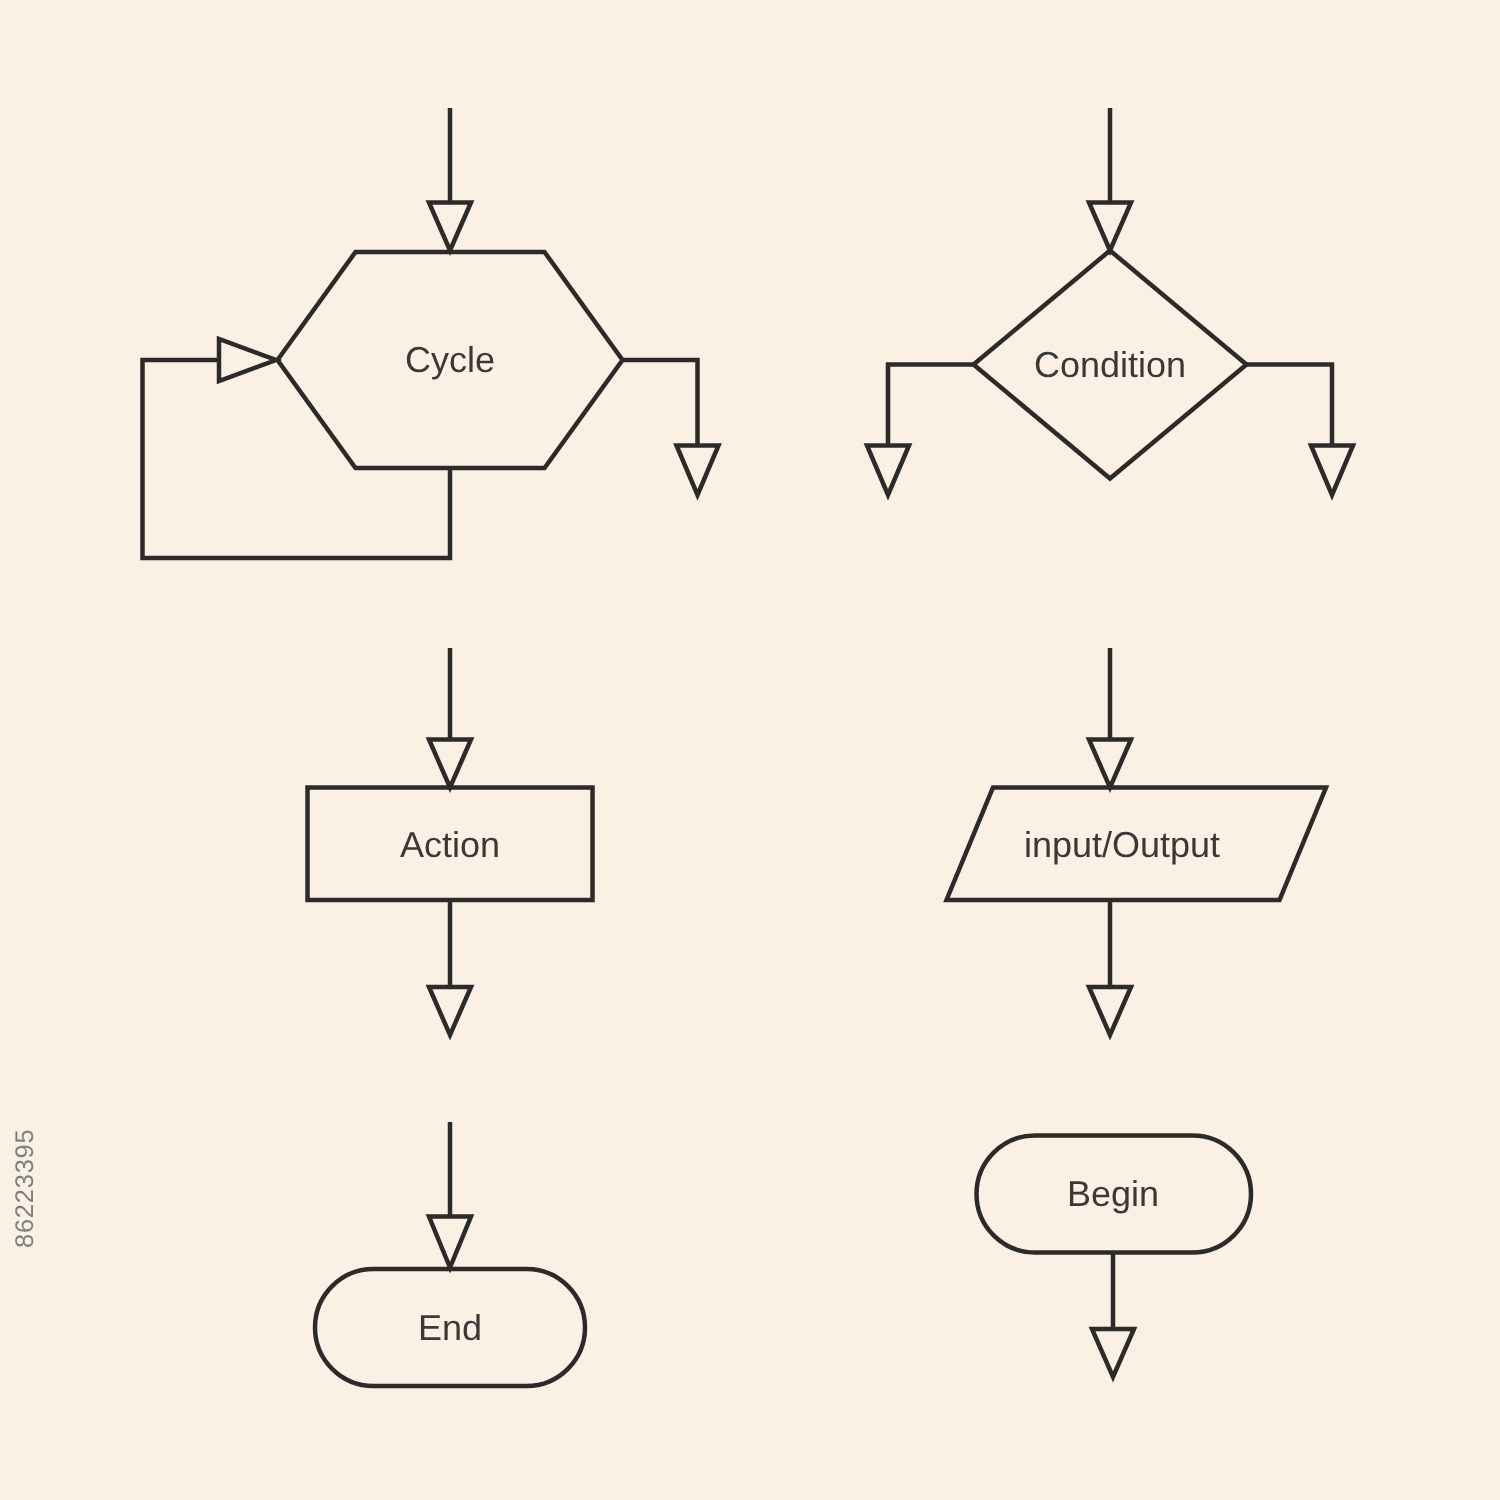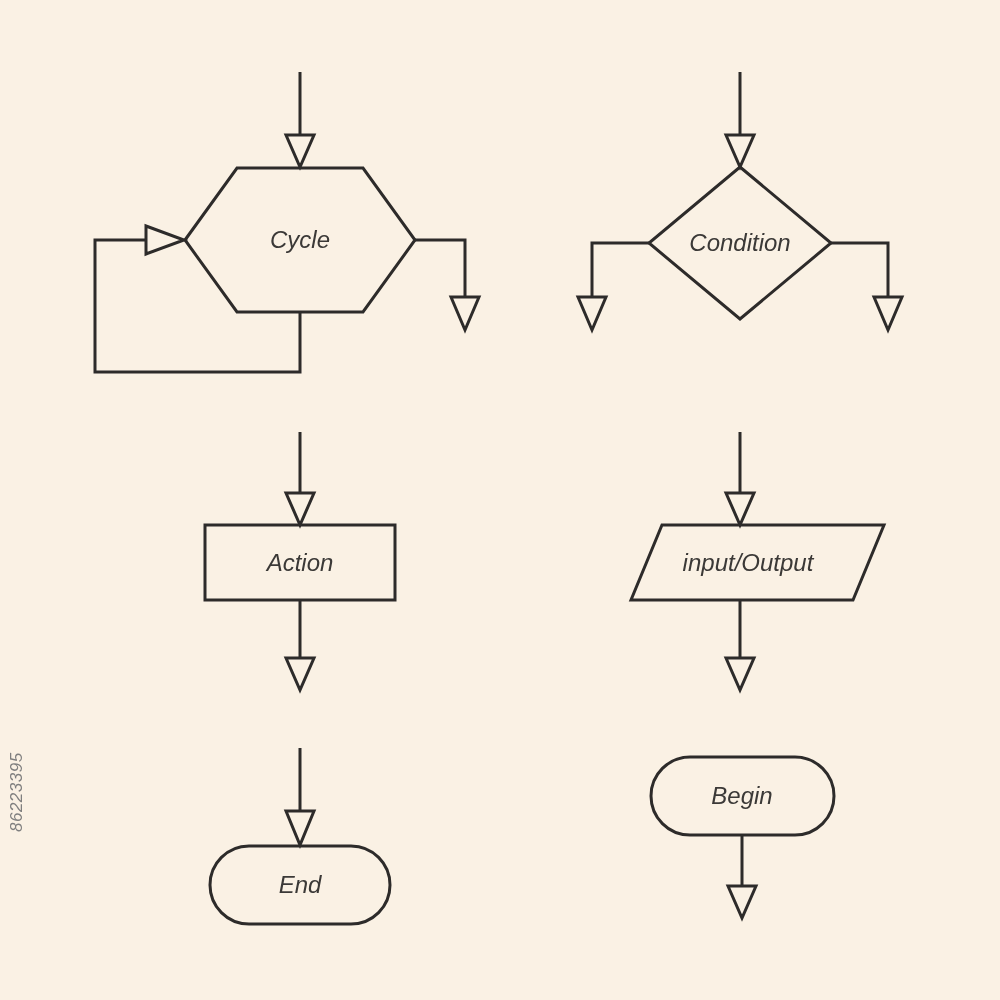--- a/index.html
+++ b/index.html
@@ -8,21 +8,20 @@
     width: 1000px;
     height: 1000px;
     background: #faf1e4;
     overflow: hidden;
     font-family: "Liberation Sans", sans-serif;
   }
   .canvas-wrap {
     position: relative;
     width: 1000px;
     height: 1000px;
-    font-style: italic;
   }
   svg { display: block; }
   .shape {
     fill: none;
     stroke: #2d2b2a;
     stroke-width: 3;
   }
   .flowline {
     fill: none;
     stroke: #2d2b2a;

